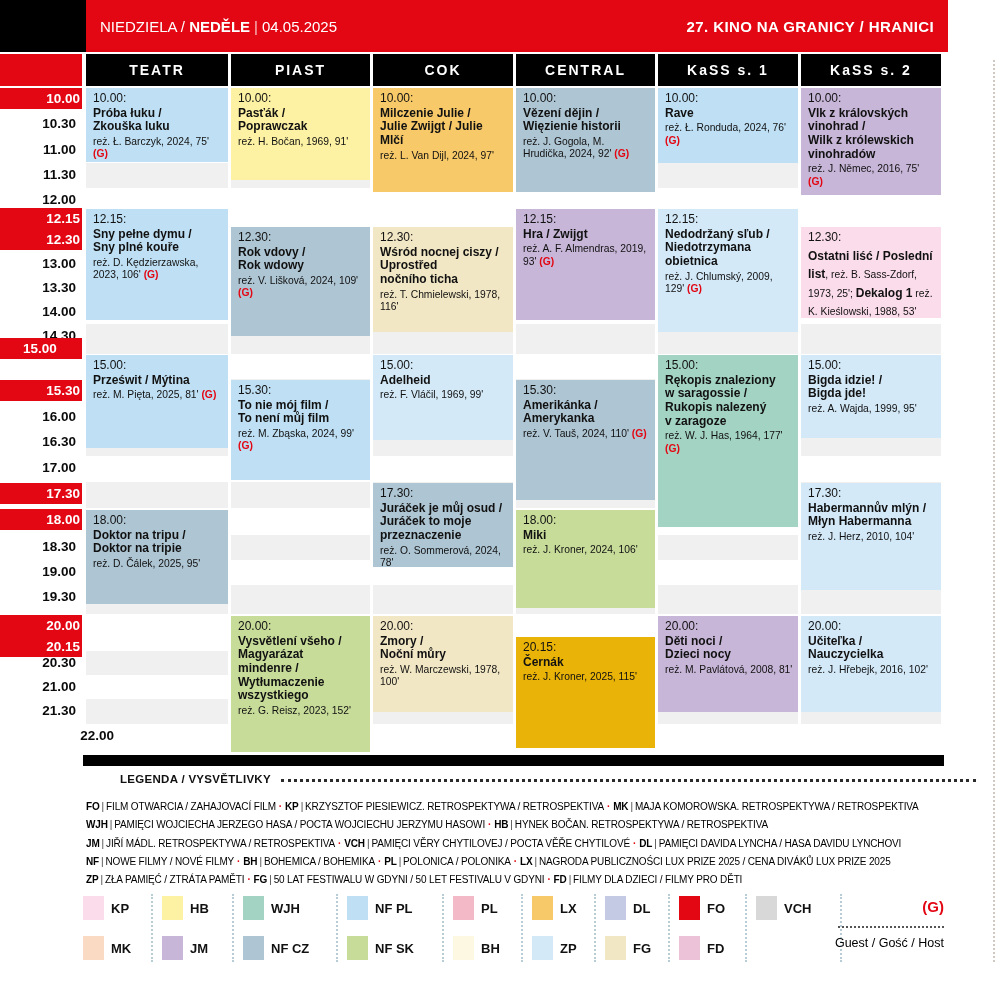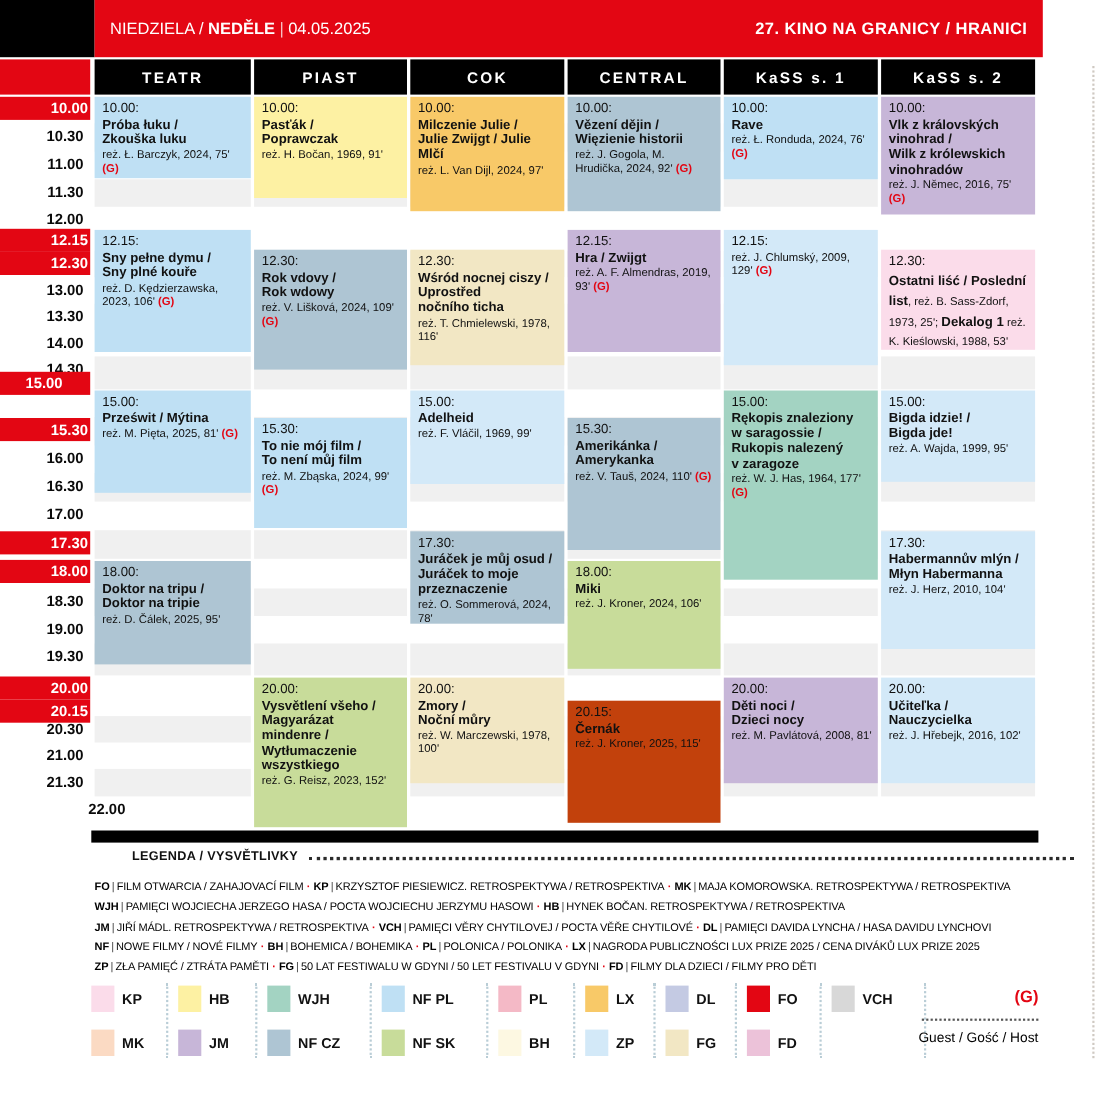--- a/index.html
+++ b/index.html
@@ -232,32 +232,35 @@
         <div class="ev-time">15.30:</div>
         <div class="ev-title">Amerikánka /
 Amerykanka</div>
         <div class="ev-meta">reż. V. Tauš, 2024, 110'<span class="gmark"> (G)</span></div>
       </div>
       <div class="abs event" style="left: 516px; top: 510px; width: 139px; height: 98px; background: rgb(200, 220, 154);">
         <div class="ev-time">18.00:</div>
         <div class="ev-title">Miki</div>
         <div class="ev-meta">reż. J. Kroner, 2024, 106'</div>
       </div>
-      <div class="abs event" style="left: 516px; top: 637px; width: 139px; height: 111px; background: #c2410c;">
+      <div class="abs event" style="left: 516px; top: 637px; width: 139px; height: 111px; background: #eab308;">
         <div class="ev-time">20.15:</div>
         <div class="ev-title">Černák</div>
         <div class="ev-meta">reż. J. Kroner, 2025, 115'</div>
       </div>
       <div class="abs event" style="left: 658px; top: 88px; width: 140px; height: 75px; background: rgb(191, 224, 244);">
         <div class="ev-time">10.00:</div>
         <div class="ev-title">Rave</div>
         <div class="ev-meta">reż. Ł. Ronduda, 2024, 76'<span class="gmark"> (G)</span></div>
       </div>
       <div class="abs event" style="left: 658px; top: 209px; width: 140px; height: 123px; background: rgb(211, 233, 248);">
         <div class="ev-time">12.15:</div>
+        <div class="ev-title">Nedodržaný sľub /
+Niedotrzymana
+obietnica</div>
         <div class="ev-meta">reż. J. Chlumský, 2009, 129'<span class="gmark"> (G)</span></div>
       </div>
       <div class="abs event" style="left: 658px; top: 355px; width: 140px; height: 172px; background: rgb(163, 211, 194);">
         <div class="ev-time">15.00:</div>
         <div class="ev-title">Rękopis znaleziony
 w saragossie /
 Rukopis nalezený
 v zaragoze</div>
         <div class="ev-meta">reż. W. J. Has, 1964, 177'<span class="gmark"> (G)</span></div>
       </div>

